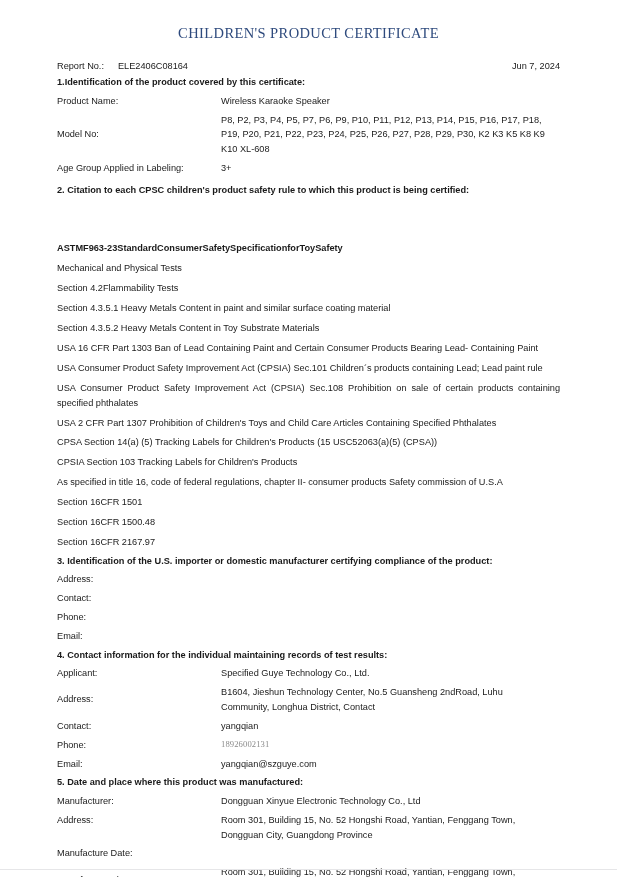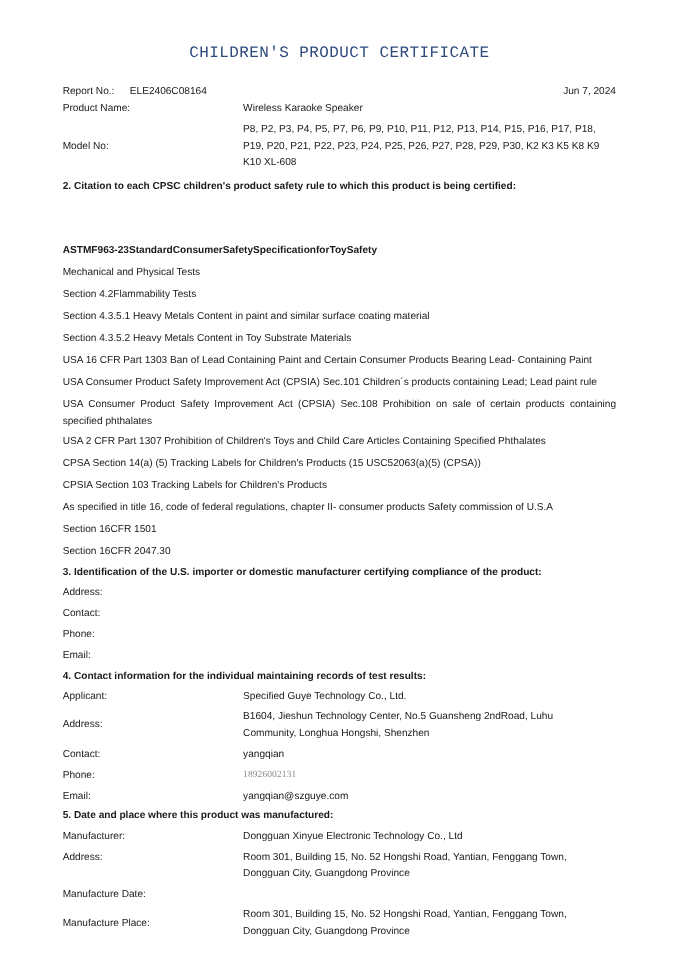--- a/index.html
+++ b/index.html
@@ -18,26 +18,26 @@
   }
   .page {
     position: relative;
     width: 617px;
     height: 877px;
     box-sizing: border-box;
     padding: 0 57px;
   }
   .doc-title {
     text-align: center;
-    font-family: Liberation Mono, monospace;
+    font-family: Liberation Serif, serif;
     font-size: 14.5px;
     letter-spacing: 0.4px;
     color: #2e4a7d;
     font-weight: 400;
-    margin: 16px;
+    margin: 0;
     padding-top: 25px;
     padding-bottom: 0;
     line-height: 1.2;
     white-space: nowrap;
   }
   .header-row {
     display: flex;
     justify-content: space-between;
     align-items: baseline;
     margin-top: 19px;
@@ -117,53 +117,59 @@
   <div class="doc-title">CHILDREN'S PRODUCT CERTIFICATE</div>
 
   <div class="header-row">
     <div class="header-left">
       <span>Report No.:</span>
       <span class="report-value">ELE2406C08164</span>
     </div>
     <div class="header-date">Jun 7, 2024</div>
   </div>
 
+  <div class="sec-head tight">1.Identification of the product covered by this certificate:</div>
 
   <div class="field">
     <span class="lbl">Product Name:</span>
     <span class="val">Wireless Karaoke Speaker</span>
   </div>
 
   <div class="field centered">
     <span class="lbl">Model No:</span>
     <span class="val">
       <span class="vline">P8, P2, P3, P4, P5, P7, P6, P9, P10, P11, P12, P13, P14, P15, P16, P17, P18,</span>
       <span class="vline">P19, P20, P21, P22, P23, P24, P25, P26, P27, P28, P29, P30, K2 K3 K5 K8 K9</span>
       <span class="vline">K10 XL-608</span>
     </span>
   </div>
 
+  <div class="field">
+    <span class="lbl">Age Group Applied in Labeling:</span>
+    <span class="val">3+</span>
+  </div>
 
   <div class="sec-head">2. Citation to each CPSC children's product safety rule to which this product is being certified:</div>
 
   <div class="line bold">ASTMF963-23StandardConsumerSafetySpecificationforToySafety</div>
 
   <div class="line">Mechanical and Physical Tests</div>
   <div class="line">Section 4.2Flammability Tests</div>
   <div class="line">Section 4.3.5.1 Heavy Metals Content in paint and similar surface coating material</div>
   <div class="line">Section 4.3.5.2 Heavy Metals Content in Toy Substrate Materials</div>
   <div class="line">USA 16 CFR Part 1303 Ban of Lead Containing Paint and Certain Consumer Products Bearing Lead- Containing Paint</div>
   <div class="line">USA Consumer Product Safety Improvement Act (CPSIA) Sec.101 Children´s products containing Lead; Lead paint rule</div>
   <div class="line justify">USA Consumer Product Safety Improvement Act (CPSIA) Sec.108 Prohibition on sale of certain products containing specified phthalates</div>
   <div class="line">USA 2 CFR Part 1307 Prohibition of Children's Toys and Child Care Articles Containing Specified Phthalates</div>
   <div class="line">CPSA Section 14(a) (5) Tracking Labels for Children's Products (15 USC52063(a)(5) (CPSA))</div>
   <div class="line">CPSIA Section 103 Tracking Labels for Children's Products</div>
   <div class="line">As specified in title 16, code of federal regulations, chapter II- consumer products Safety commission of U.S.A</div>
   <div class="line">Section 16CFR 1501</div>
-  <div class="line">Section 16CFR 2047.30</div>
+  <div class="line">Section 16CFR 1500.48</div>
+  <div class="line">Section 16CFR 2167.97</div>
 
   <div class="sec-head tight">3. Identification of the U.S. importer or domestic manufacturer certifying compliance of the product:</div>
 
   <div class="field">
     <span class="lbl">Address:</span>
     <span class="val"></span>
   </div>
   <div class="field">
     <span class="lbl">Contact:</span>
     <span class="val"></span>
@@ -181,21 +187,21 @@
 
   <div class="field">
     <span class="lbl">Applicant:</span>
     <span class="val">Specified Guye Technology Co., Ltd.</span>
   </div>
 
   <div class="field centered">
     <span class="lbl">Address:</span>
     <span class="val">
       <span class="vline">B1604, Jieshun Technology Center, No.5 Guansheng 2ndRoad, Luhu</span>
-      <span class="vline">Community, Longhua Hongshi, Shenzhen</span>
+      <span class="vline">Community, Longhua District, Contact</span>
     </span>
   </div>
 
   <div class="field">
     <span class="lbl">Contact:</span>
     <span class="val">yangqian</span>
   </div>
 
   <div class="field">
     <span class="lbl">Phone:</span>

